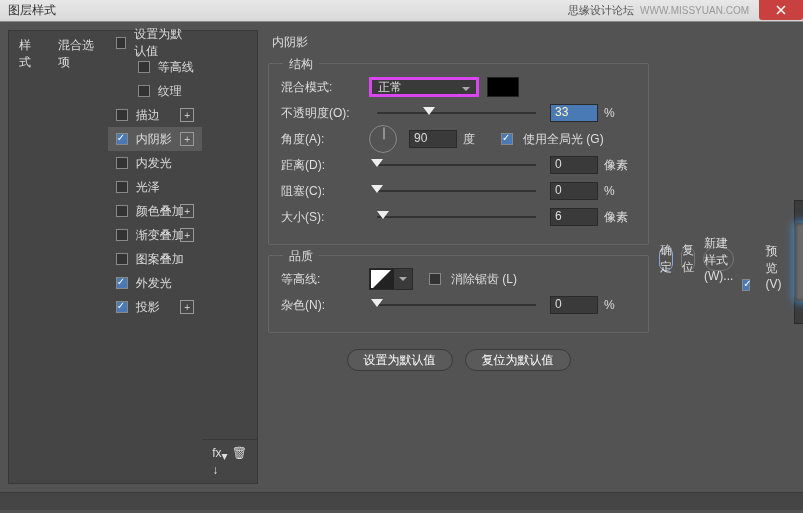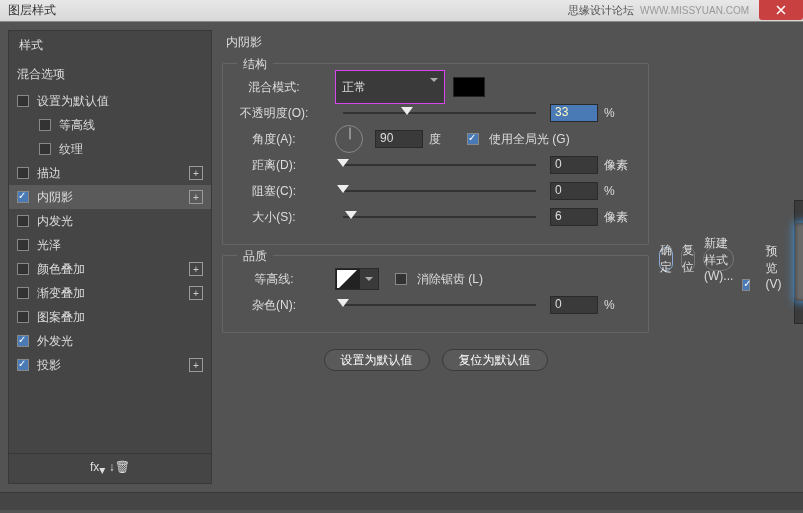--- a/index.html
+++ b/index.html
@@ -5,38 +5,38 @@
 *{box-sizing:border-box;margin:0;padding:0;font-family:"Microsoft YaHei",sans-serif;font-size:12px;color:#ddd;-webkit-user-select:none;user-select:none}
 body{background:#535353;width:803px;height:513px;overflow:hidden}
 .titlebar{height:22px;background:linear-gradient(#e8e8e8,#d8d8d8);display:flex;align-items:center;justify-content:space-between;padding:0 0 0 8px;border-bottom:1px solid #888}
 .titlebar .title{color:#333;font-size:12px}
 .titlebar .right{display:flex;align-items:center;gap:6px}
 .titlebar .forum{color:#555;font-size:11px}
 .titlebar .url{color:#999;font-size:10px;margin-right:4px}
 .closebtn{width:44px;height:20px;background:#c84040;color:#fff;display:flex;align-items:center;justify-content:center;border-radius:0 0 3px 3px;margin-top:-2px}
 .closebtn svg{width:10px;height:10px}
 .main{display:flex;height:470px;padding:8px;gap:10px;background:#535353}
-.sidebar{width:204px;background:#454545;border:1px solid #383838;display:flex;flex-direction:column}
+.sidebar{width:250px;background:#454545;border:1px solid #383838;display:flex;flex-direction:row}
 .sidebar-head{padding:6px 10px;font-size:12px}
 .sidebar-sub{padding:6px 8px;font-size:12px}
 .side-item{display:flex;align-items:center;height:24px;padding:0 8px;position:relative}
 .side-item.indent{padding-left:30px}
 .side-item.active{background:#5a5a5a}
 .side-item input[type=checkbox]{margin-right:8px;appearance:none;width:12px;height:12px;border:1px solid #888;background:#333;position:relative}
 .side-item input[type=checkbox]:checked{background:#4a7ab5}
 .side-item input[type=checkbox]:checked::after{content:"✓";position:absolute;top:-2px;left:0;font-size:10px;color:#fff}
 .addbtn{position:absolute;right:8px;width:14px;height:14px;border:1px solid #999;display:flex;align-items:center;justify-content:center;font-size:10px;color:#ccc}
 .sidebar-footer{margin-top:auto;display:flex;justify-content:center;padding:6px 10px;border-top:1px solid #383838;color:#aaa}
 .center{flex:1;display:flex;flex-direction:column;gap:6px}
 .section-title{padding:4px 0 2px 4px}
 .fieldset{border:1px solid #666;border-radius:2px;padding:10px 12px 14px;position:relative;margin-top:4px}
 .fieldset .legend{position:absolute;top:-8px;left:14px;background:#535353;padding:0 6px;font-size:12px}
 .row{display:flex;align-items:center;height:26px;gap:6px}
-.row .lbl{width:78px;text-align:center;margin-right:16px}
-.select{height:34px;background:#3a3a3a;border:1px solid #d946ef;padding:0 20px 0 6px;position:relative;min-width:110px;display:flex;align-items:center}
+.row .lbl{width:78px;text-align:left;margin-right:4px}
+.select{height:20px;background:#3a3a3a;border:3px solid #d946ef;padding:0 20px 0 6px;position:relative;min-width:110px;display:flex;align-items:center}
 .select::after{content:"";position:absolute;right:6px;top:7px;border:4px solid transparent;border-top-color:#aaa}
 .colorswatch{width:32px;height:20px;background:#000;border:1px solid #222;margin-left:2px}
 .slider{flex:1;height:16px;position:relative;margin:0 8px}
 .slider .track{position:absolute;top:7px;left:0;right:0;height:2px;background:#333}
 .slider .thumb{position:absolute;top:2px;width:0;height:0;border:6px solid transparent;border-top:8px solid #eee;transform:translateX(-6px)}
 .numinput{width:48px;height:18px;background:#3a3a3a;border:1px solid #2a2a2a;padding:0 4px;color:#ddd}
 .numinput.sel{background:#4a7ab5;color:#fef9c3}
 .unit{width:32px}
 .anglewheel{width:28px;height:28px;border:1px solid #888;border-radius:50%;position:relative;margin-right:6px}
 .anglewheel::after{content:"";position:absolute;top:13px;left:14px;width:12px;height:1px;background:#ccc;transform-origin:left center;transform:rotate(-90deg)}

